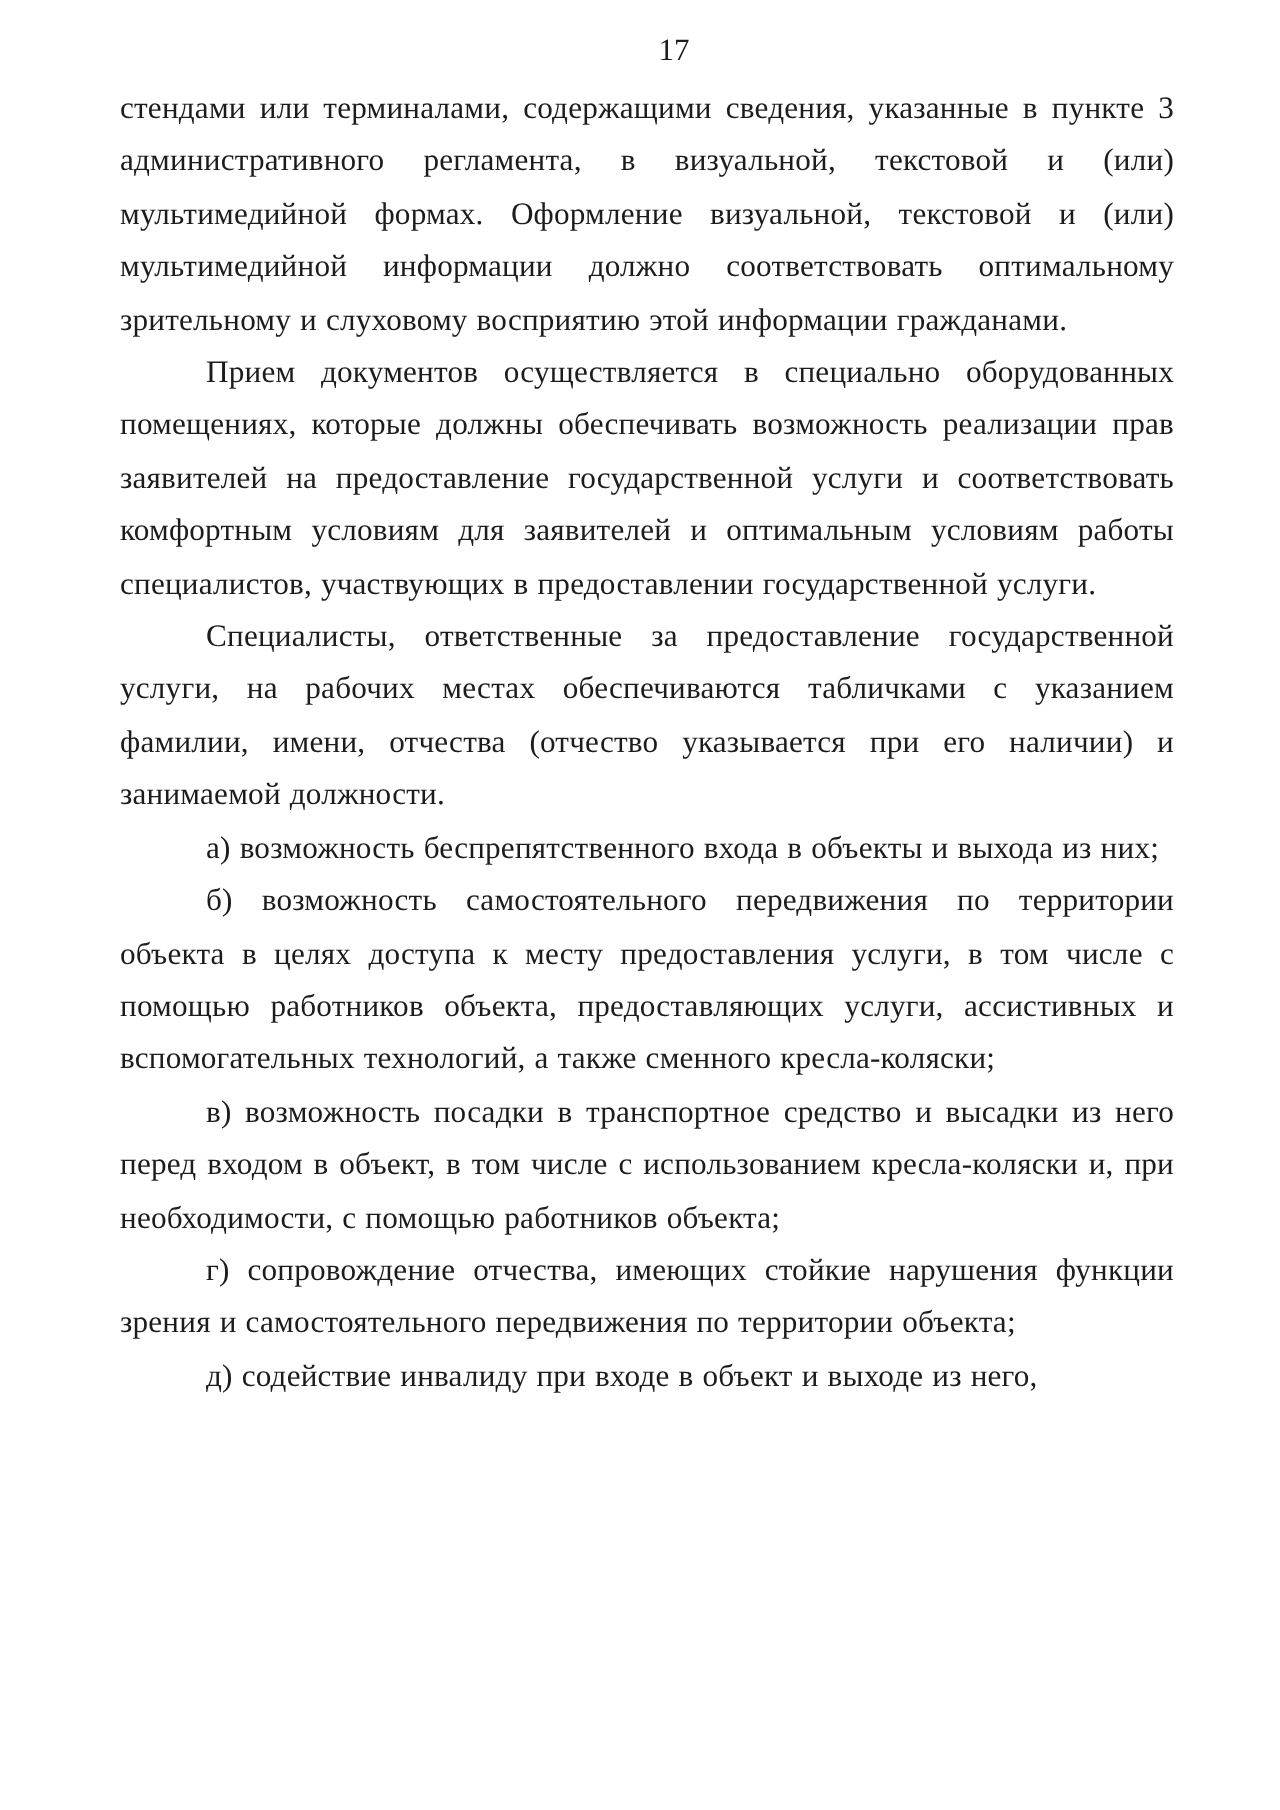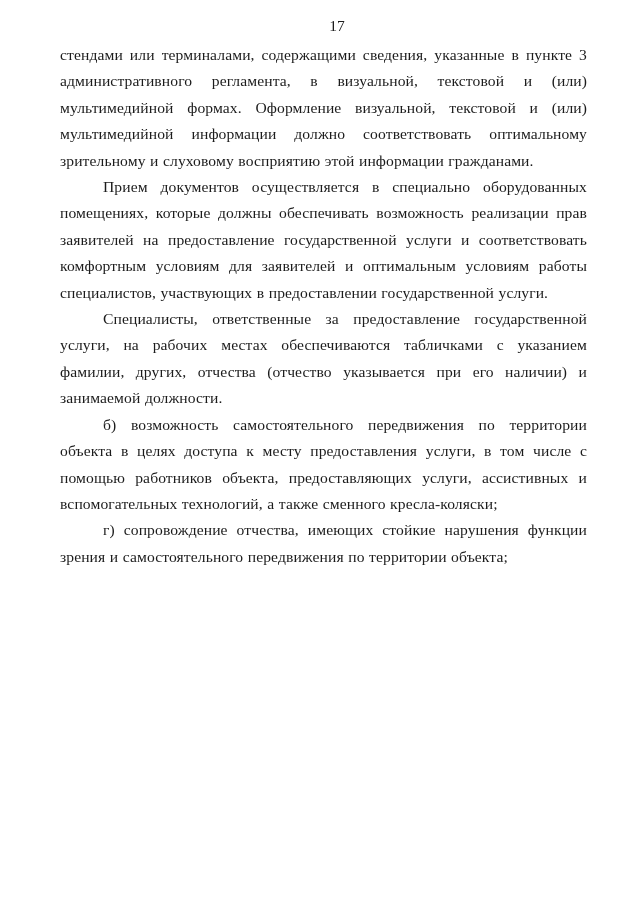--- a/index.html
+++ b/index.html
@@ -55,25 +55,28 @@
 <div class="page">
 
   <div class="page-number">17</div>
 
   <div class="content">
 
     <p class="para no-indent">стендами или терминалами, содержащими сведения, указанные в пункте 3 административного регламента, в визуальной, текстовой и (или) мультимедийной формах. Оформление визуальной, текстовой и (или) мультимедийной информации должно соответствовать оптимальному зрительному и слуховому восприятию этой информации гражданами.</p>
 
     <p class="para">Прием документов осуществляется в специально оборудованных помещениях, которые должны обеспечивать возможность реализации прав заявителей на предоставление государственной услуги и соответствовать комфортным условиям для заявителей и оптимальным условиям работы специалистов, участвующих в предоставлении государственной услуги.</p>
 
-    <p class="para">Специалисты, ответственные за предоставление государственной услуги, на рабочих местах обеспечиваются табличками с указанием фамилии, других, отчества (отчество указывается при его наличии) и занимаемой должности.</p>
+    <p class="para">Специалисты, ответственные за предоставление государственной услуги, на рабочих местах обеспечиваются табличками с указанием фамилии, имени, отчества (отчество указывается при его наличии) и занимаемой должности.</p>
 
 
 
+    <p class="para">а) возможность беспрепятственного входа в объекты и выхода из них;</p>
 
     <p class="para">б) возможность самостоятельного передвижения по территории объекта в целях доступа к месту предоставления услуги, в том числе с помощью работников объекта, предоставляющих услуги, ассистивных и вспомогательных технологий, а также сменного кресла-коляски;</p>
 
+    <p class="para">в) возможность посадки в транспортное средство и высадки из него перед входом в объект, в том числе с использованием кресла-коляски и, при необходимости, с помощью работников объекта;</p>
 
     <p class="para">г) сопровождение отчества, имеющих стойкие нарушения функции зрения и самостоятельного передвижения по территории объекта;</p>
 
+    <p class="para">д) содействие инвалиду при входе в объект и выходе из него,</p>
 
   </div>
 </div>
 
 </body></html>

